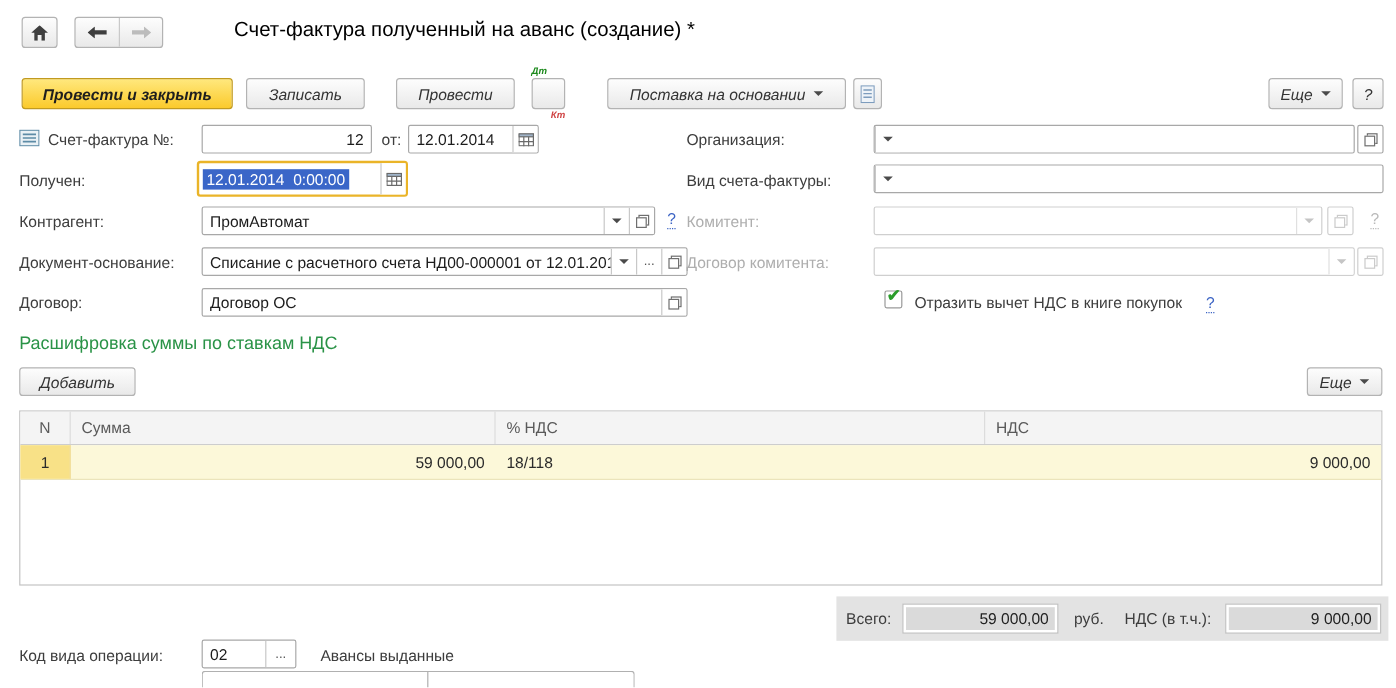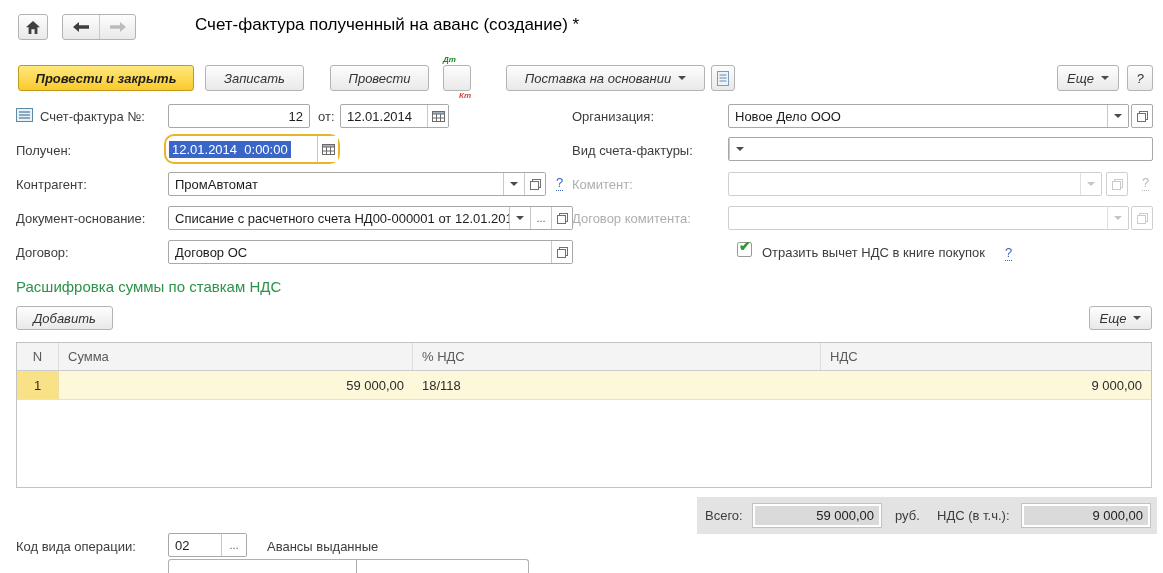--- a/index.html
+++ b/index.html
@@ -153,31 +153,30 @@
         <rect x="0.5" y="0.5" width="12" height="2.5" fill="#9fb3c8" stroke="#6a6a6a"></rect>
         <line x1="4.5" y1="3" x2="4.5" y2="11" stroke="#6a6a6a"></line>
         <line x1="8.5" y1="3" x2="8.5" y2="11" stroke="#6a6a6a"></line>
         <line x1="0" y1="7" x2="13" y2="7" stroke="#6a6a6a"></line>
       </svg>
     </div>
   </div>
 
   <div class="lbl" style="left:572px; top:109px;">Организация:</div>
   <div class="fld" style="left:728px; top:104px; width:401px;">
-    <div class="txt">Новое Дело ООО</div>
     <div class="fld-btn">
         <span class="caret"></span>
       </div>
   </div>
   <div class="sqbtn" style="left:1131px; top:104px;">
       <span class="openicon"></span>
     </div>
 
   <div class="lbl" style="left:16px; top:143px;">Получен:</div>
-  <div class="focus-wrap" style="left:164px; top:134px; width:176px; height:30px;border-radius:10px;">
+  <div class="focus-wrap" style="left:164px; top:134px; width:176px; height:30px;">
     <div class="inner">
       <div class="seltxt">
           <span>12.01.2014  0:00:00</span>
         </div>
       <div class="fld-btn">
         <svg width="13" height="11" viewBox="0 0 13 11">
           <rect x="0.5" y="0.5" width="12" height="10" fill="#fff" stroke="#6a6a6a"></rect>
           <rect x="0.5" y="0.5" width="12" height="2.5" fill="#9fb3c8" stroke="#6a6a6a"></rect>
           <line x1="4.5" y1="3" x2="4.5" y2="11" stroke="#6a6a6a"></line>
           <line x1="8.5" y1="3" x2="8.5" y2="11" stroke="#6a6a6a"></line>

